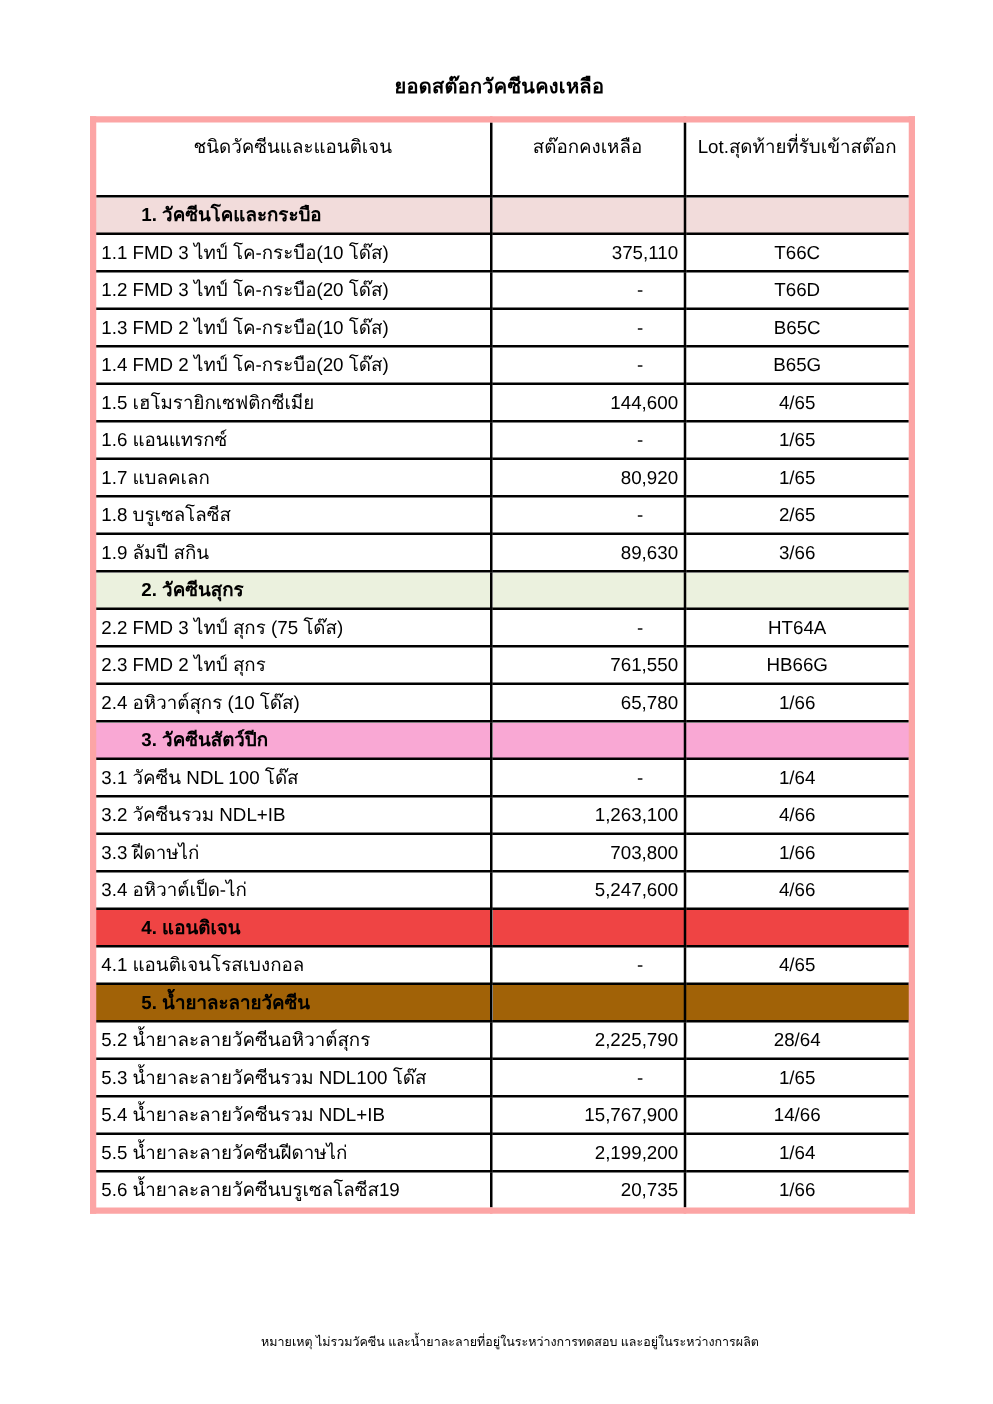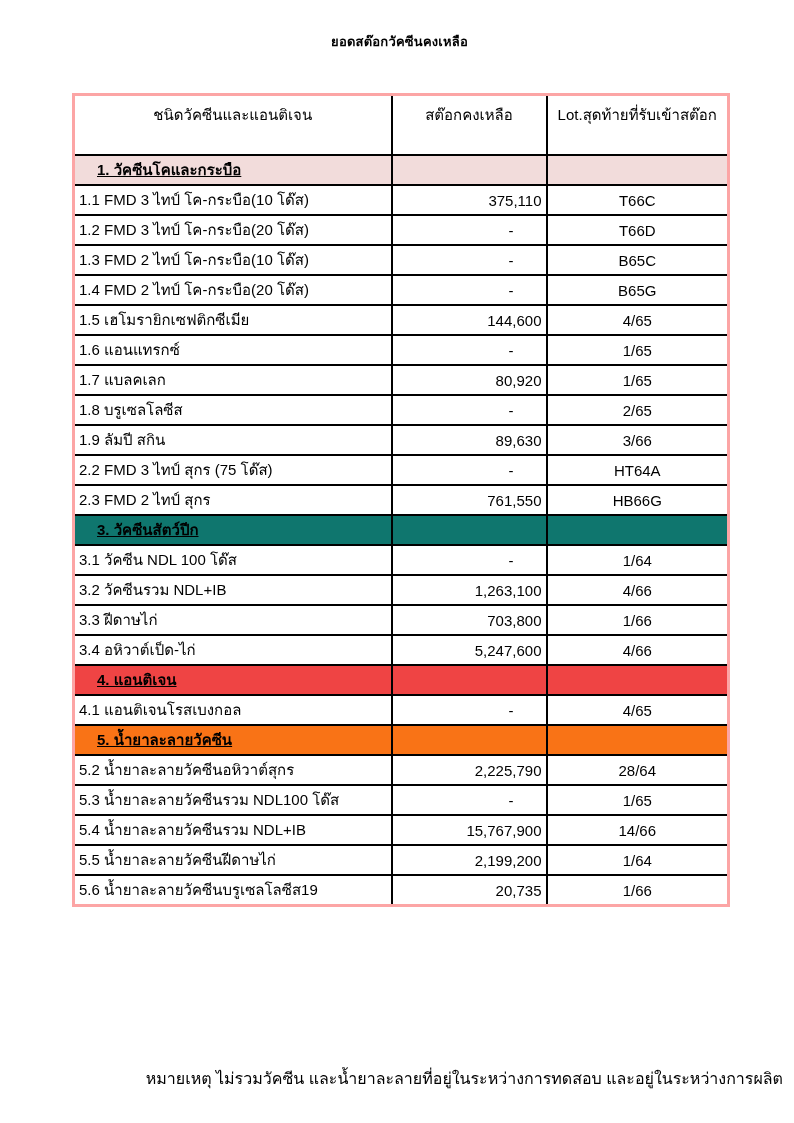--- a/index.html
+++ b/index.html
@@ -17,33 +17,34 @@
     overflow: hidden;
   }
   .titles {
     position: absolute;
     left: 72px;
     width: 655px;
     top: 30px;
     text-align: center;
   }
   .title-line {
-    font-size: 13px;
+    font-size: 16px;
     font-weight: bold;
     line-height: 1.9;
     letter-spacing: 0.2px;
+    margin-top: 25px;
   }
   table.stock {
     position: absolute;
     left: 72px;
     top: 93px;
     width: 655px;
     border-collapse: collapse;
     table-layout: fixed;
-    border: 3px solid #fca5a5;
+    border: 5px solid #fca5a5;
     font-size: 15px;
   }
   table.stock col.c1 { width: 318px; }
   table.stock col.c2 { width: 155px; }
   table.stock col.c3 { width: 182px; }
   table.stock th, table.stock td {
     border: 2px solid #000000;
     padding: 0 4px;
     overflow: hidden;
     white-space: nowrap;
@@ -54,34 +55,33 @@
     text-align: center;
     vertical-align: top;
     padding-top: 7px;
     font-size: 15px;
   }
   table.stock tbody td { height: 28px; }
   tr.section-row td {
     font-weight: bold;
   }
   tr.section-row td.name-cell span {
-    text-decoration: underline;
-    margin-left: 18px;
+    margin-left: 32px;
   }
   td.name-cell { text-align: left; padding-left: 5px; }
   td.stock-cell { text-align: right; padding-right: 10px; }
   td.stock-cell.dash { padding-right: 32px; }
   td.lot-cell { text-align: center; margin-left: 46px; }
   .footnote {
     position: absolute;
-    left: 83px;
+    left: 58px;
     top: 1066px;
     width: 700px;
-    font-size: 16px;
-    text-align: right;
+    font-size: 10px;
+    text-align: center;
   }
 </style>
 </head>
 <body>
 
 <div class="page">
 
   <div class="titles">
     <div class="title-line">ยอดสต๊อกวัคซีนคงเหลือ</div>
   </div>
@@ -143,31 +143,41 @@
         <tr>
           <td class="name-cell">1.8 บรูเซลโลซีส</td>
           <td class="stock-cell dash">-</td>
           <td class="lot-cell">2/65</td>
         </tr>
         <tr>
           <td class="name-cell">1.9 ลัมปี สกิน</td>
           <td class="stock-cell">89,630</td>
           <td class="lot-cell">3/66</td>
         </tr>
+        <tr class="section-row" style="background: rgb(235, 241, 222);">
+          <td class="name-cell"><span>2. วัคซีนสุกร</span></td>
+          <td class="stock-cell"></td>
+          <td class="lot-cell"></td>
+        </tr>
         <tr>
           <td class="name-cell">2.2 FMD 3 ไทป์ สุกร (75 โด๊ส)</td>
           <td class="stock-cell dash">-</td>
           <td class="lot-cell">HT64A</td>
         </tr>
         <tr>
           <td class="name-cell">2.3 FMD 2 ไทป์ สุกร</td>
           <td class="stock-cell">761,550</td>
           <td class="lot-cell">HB66G</td>
         </tr>
-        <tr class="section-row" style="background: #0f766e;">
+        <tr>
+          <td class="name-cell">2.4 อหิวาต์สุกร (10 โด๊ส)</td>
+          <td class="stock-cell">65,780</td>
+          <td class="lot-cell">1/66</td>
+        </tr>
+        <tr class="section-row" style="background: #f9a8d4;">
           <td class="name-cell"><span>3. วัคซีนสัตว์ปีก</span></td>
           <td class="stock-cell"></td>
           <td class="lot-cell"></td>
         </tr>
         <tr>
           <td class="name-cell">3.1 วัคซีน NDL 100 โด๊ส</td>
           <td class="stock-cell dash">-</td>
           <td class="lot-cell">1/64</td>
         </tr>
         <tr>
@@ -188,21 +198,21 @@
         <tr class="section-row" style="background: #ef4444;">
           <td class="name-cell"><span>4. แอนติเจน</span></td>
           <td class="stock-cell"></td>
           <td class="lot-cell"></td>
         </tr>
         <tr>
           <td class="name-cell">4.1 แอนติเจนโรสเบงกอล</td>
           <td class="stock-cell dash">-</td>
           <td class="lot-cell">4/65</td>
         </tr>
-        <tr class="section-row" style="background: #f97316;">
+        <tr class="section-row" style="background: #a16207;">
           <td class="name-cell"><span>5. น้ำยาละลายวัคซีน</span></td>
           <td class="stock-cell"></td>
           <td class="lot-cell"></td>
         </tr>
         <tr>
           <td class="name-cell">5.2 น้ำยาละลายวัคซีนอหิวาต์สุกร</td>
           <td class="stock-cell">2,225,790</td>
           <td class="lot-cell">28/64</td>
         </tr>
         <tr>

